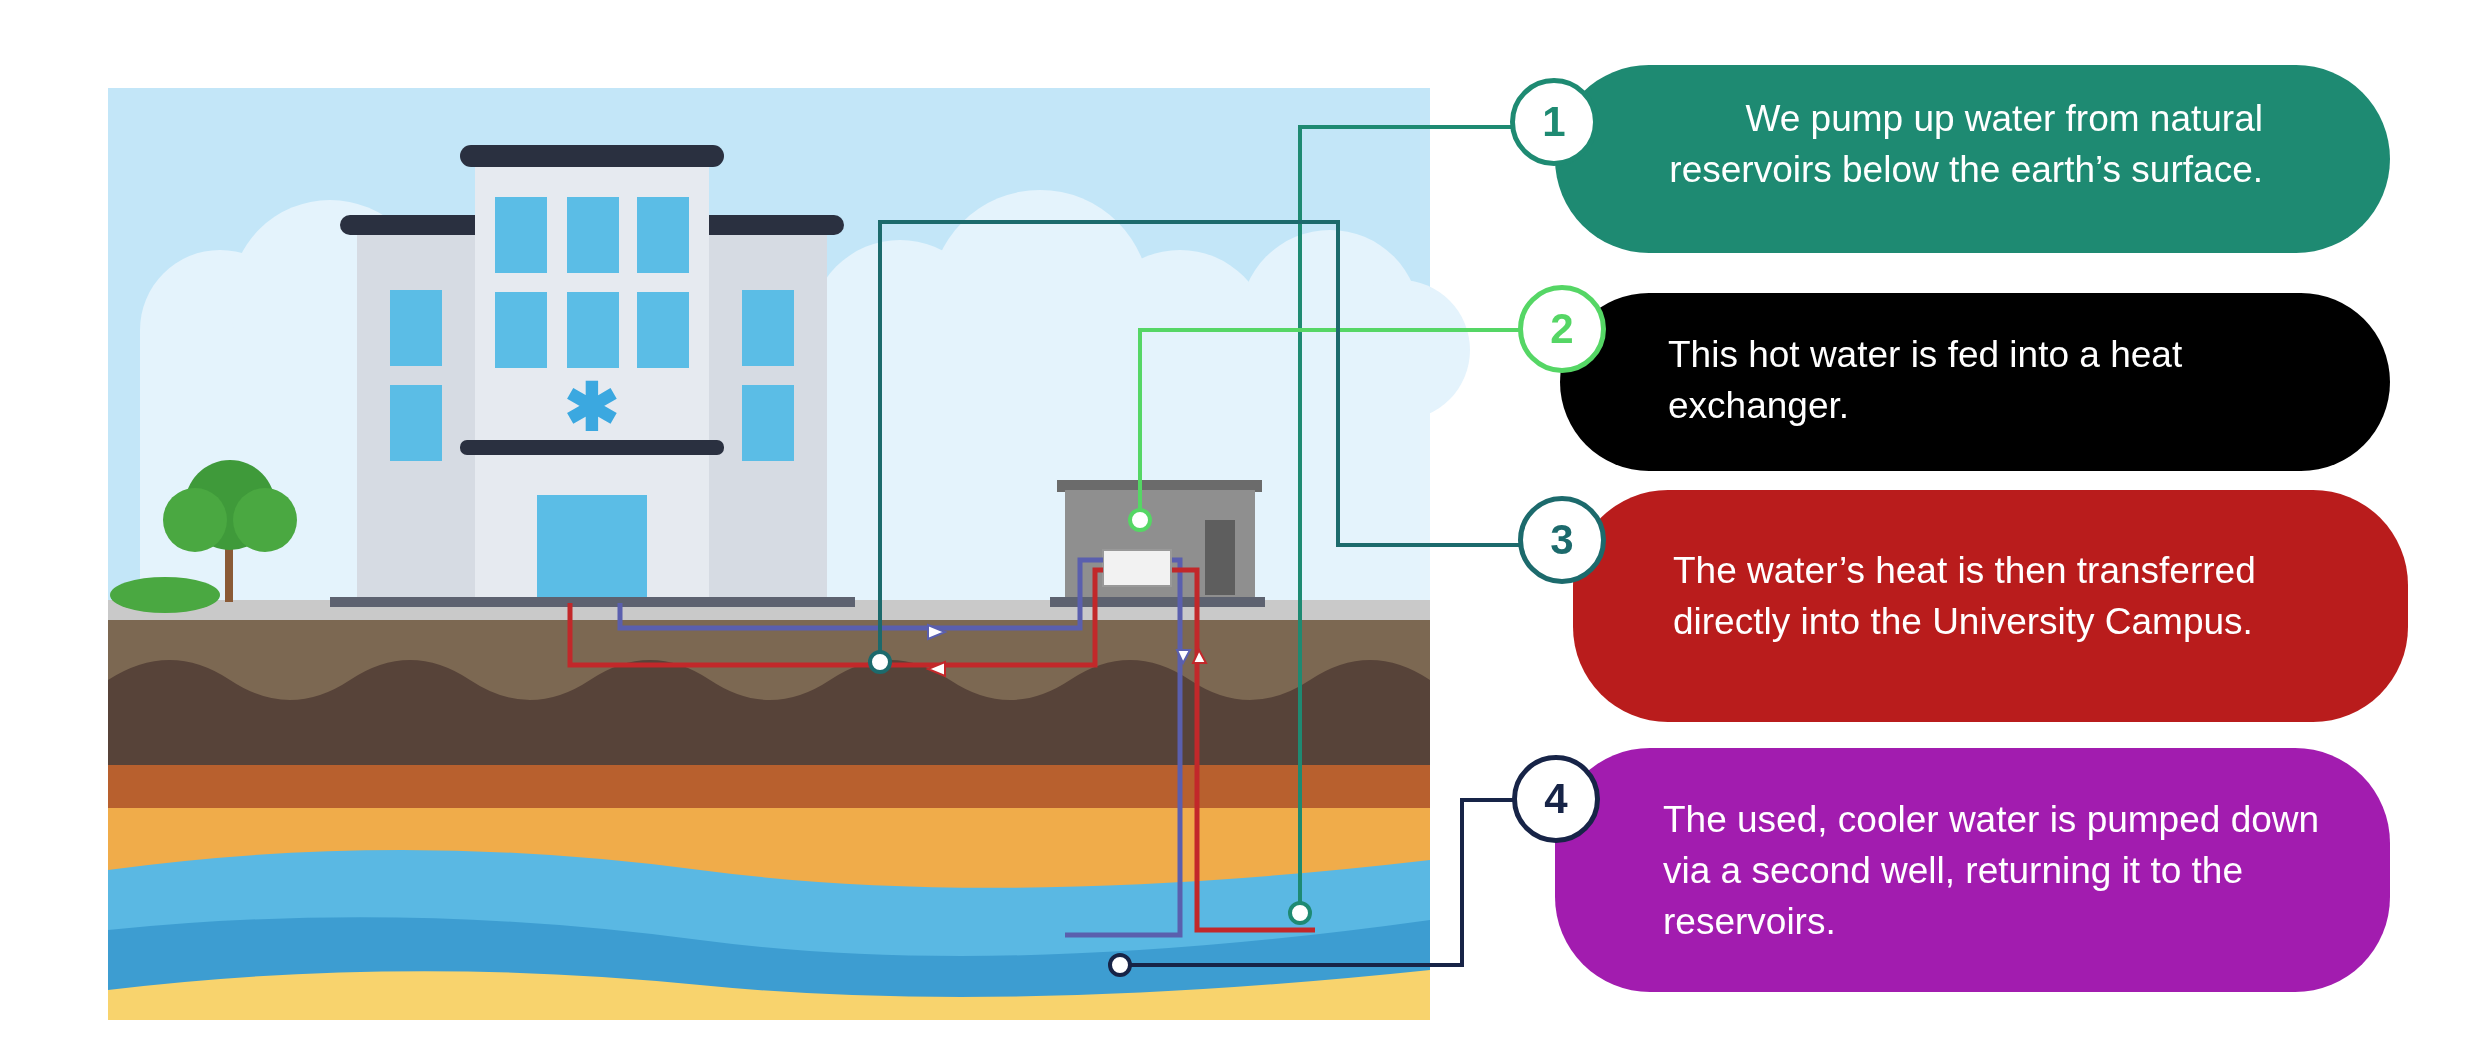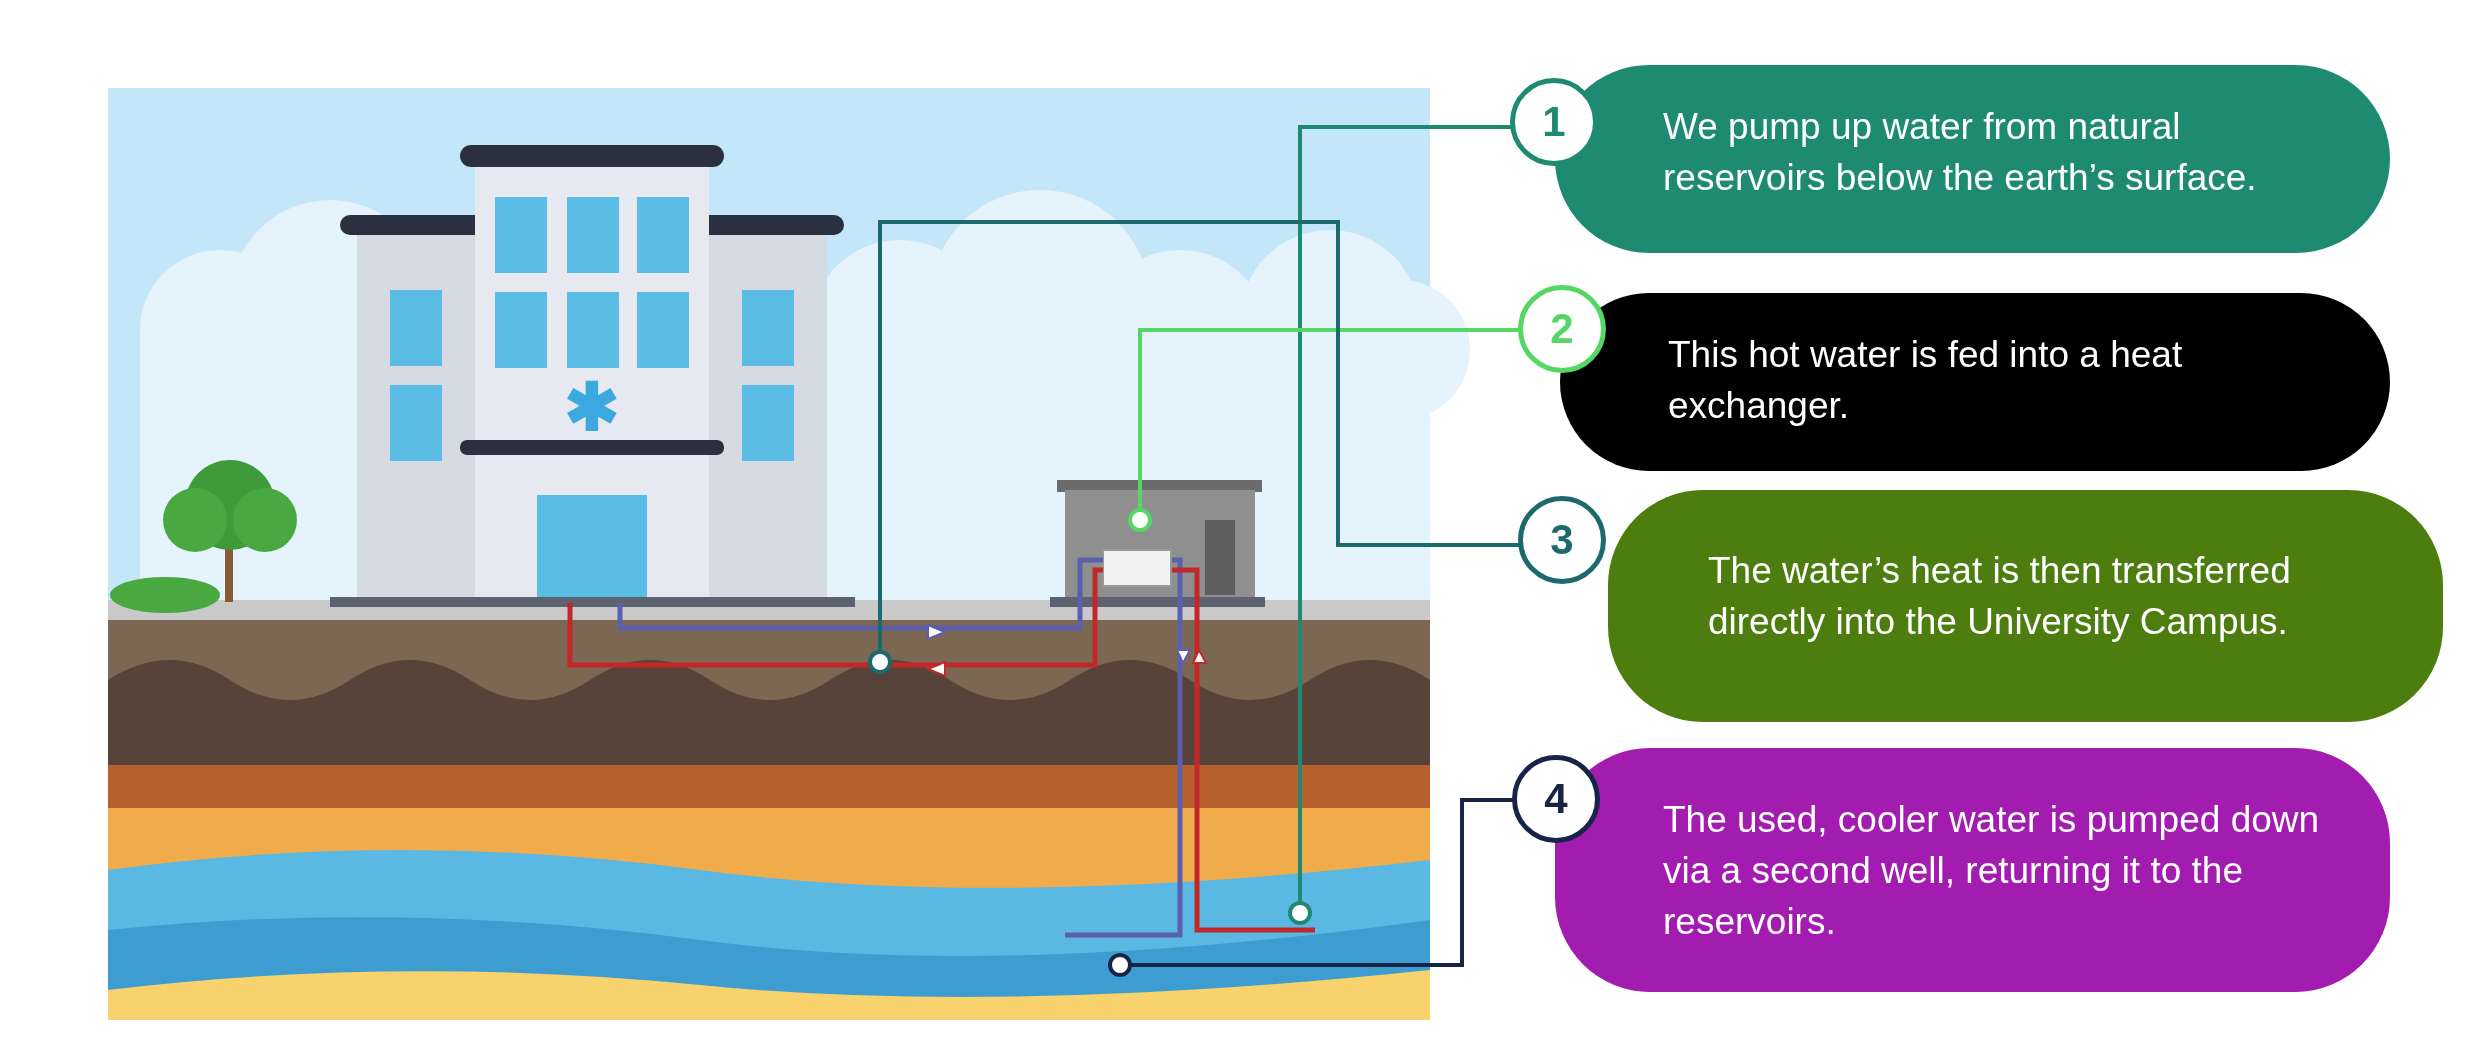--- a/index.html
+++ b/index.html
@@ -98,30 +98,30 @@
     <polyline points="1525,545 1338,545 1338,222 880,222 880,662" stroke="#1c6a6c"></polyline>
     <polyline points="1520,800 1462,800 1462,965 1120,965" stroke="#172447"></polyline>
   </g>
   <circle cx="1300" cy="913" r="10" fill="#fff" stroke="#1e8a72" stroke-width="4"></circle>
   <circle cx="1140" cy="520" r="10" fill="#fff" stroke="#55d665" stroke-width="4"></circle>
   <circle cx="880" cy="662" r="10" fill="#fff" stroke="#1c6a6c" stroke-width="4"></circle>
   <circle cx="1120" cy="965" r="10" fill="#fff" stroke="#172447" stroke-width="4"></circle>
 </svg>
 
 <div class="step" style="left:1555px;top:65px;width:835px;height:188px;background:#1e8a72;">
-  <div class="txt" style="top:36px;width:600px;">We pump up water from natural reservoirs below the earth’s surface.</div>
+  <div class="txt" style="top:28px;width:600px;text-align:right;">We pump up water from natural reservoirs below the earth’s surface.</div>
 </div>
 <div class="badge" style="left:1510px;top:78px;border-color:#1e8a72;color:#1e8a72;">1</div>
 
 <div class="step" style="left:1560px;top:293px;width:830px;height:178px;background:#000000;">
   <div class="txt" style="top:36px;width:520px;">This hot water is fed into a heat exchanger.</div>
 </div>
 <div class="badge" style="left:1518px;top:285px;border-color:#55d665;color:#55d665;">2</div>
 
-<div class="step" style="left:1608px;top:490px;width:835px;height:232px;background:#4d7c0f;">
+<div class="step" style="left:1573px;top:490px;width:835px;height:232px;background:#b91c1c;">
   <div class="txt" style="top:55px;width:680px;left:100px;">The water’s heat is then transferred directly into the University  Campus.</div>
 </div>
 <div class="badge" style="left:1518px;top:496px;border-color:#1c6a6c;color:#1c6a6c;">3</div>
 
 <div class="step" style="left:1555px;top:748px;width:835px;height:244px;background:#a21caf;">
   <div class="txt" style="top:46px;width:660px;">The used, cooler water is pumped down via a second well, returning it to the reservoirs.</div>
 </div>
 <div class="badge" style="left:1512px;top:755px;border-color:#172447;color:#172447;">4</div>
 
 </body></html>

